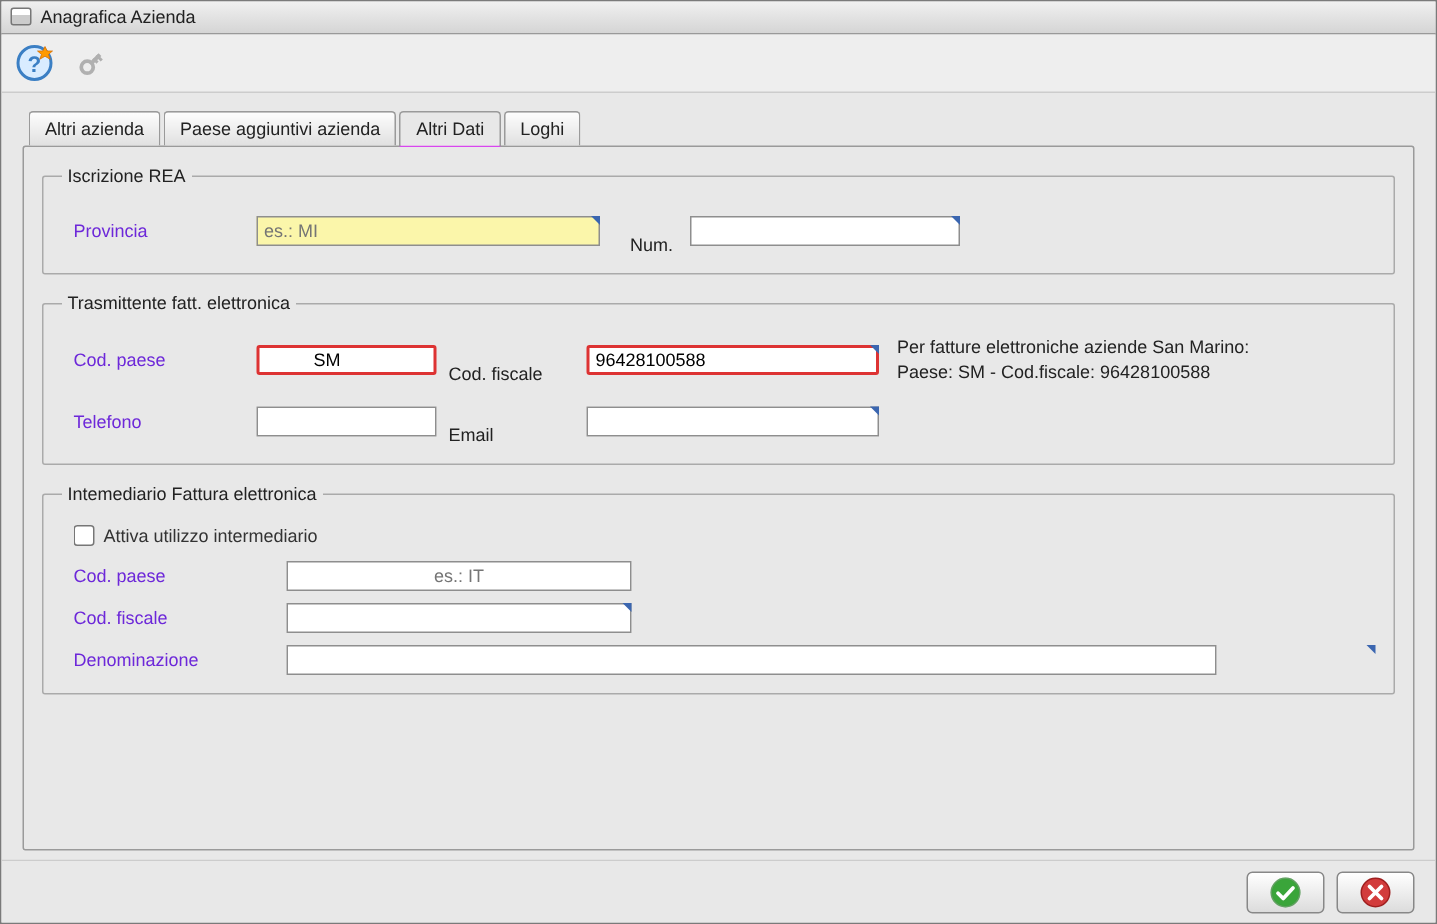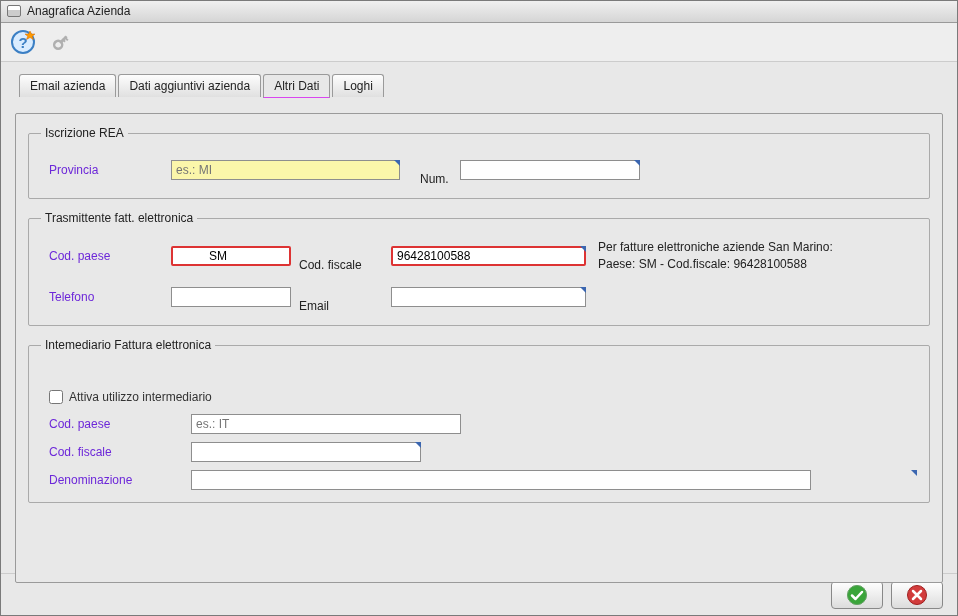--- a/index.html
+++ b/index.html
@@ -85,21 +85,21 @@
     margin-bottom: -1px;
     position: relative;
   }
   .tab-panel {
     border: 1px solid #9a9a9a;
     border-radius: 2px;
     background: #e8e8e8;
     padding: 12px;
     height: 470px;
     position: relative;
-    top: 16px;
+    top: 0;
   }
   fieldset {
     border: 1px solid #aaa;
     border-radius: 2px;
     margin: 0 0 12px 0;
     padding: 14px 12px 12px 12px;
     background: #e8e8e8;
   }
   legend {
     padding: 0 4px;
@@ -166,21 +166,20 @@
     line-height: 1.4;
     padding-left: 12px;
     flex: 1;
   }
   .checkbox-row {
     display: flex;
     align-items: center;
     gap: 6px;
     padding-left: 8px;
     margin-bottom: 10px;
-    margin-top: 24px;
   }
   .checkbox-row input[type="checkbox"] {
     width: 14px;
     height: 14px;
     margin: 0;
   }
   .footer {
     height: 42px;
     border-top: 1px solid #ccc;
     display: flex;
@@ -228,22 +227,22 @@
           <rect x="17" y="10.7" width="2" height="5" fill="#b0b0b0"></rect>
           <rect x="14" y="10.7" width="2" height="4" fill="#b0b0b0"></rect>
         </g>
       </svg>
     </div>
   </div>
 
   <div class="content-area">
 
     <div class="tabstrip">
-      <div class="tab">Email azienda</div>
-      <div class="tab">Dati aggiuntivi azienda</div>
+      <div class="tab">Altri azienda</div>
+      <div class="tab">Paese aggiuntivi azienda</div>
       <div class="tab active">Altri Dati</div>
       <div class="tab">Loghi</div>
     </div>
 
     <div class="tab-panel">
 
       <fieldset>
         <legend>Iscrizione REA</legend>
         <div class="row">
           <span class="lbl">Provincia</span>
@@ -287,21 +286,21 @@
 
       <fieldset>
         <legend>Intemediario Fattura elettronica</legend>
         <div class="checkbox-row">
           <input type="checkbox" style="">
           <span>Attiva utilizzo intermediario</span>
         </div>
         <div class="row">
           <span class="lbl" style="width:150px;min-width:150px">Cod. paese</span>
           <span class="input-wrap">
-            <input type="text" style="width: 270px;" class="placeholder-text" placeholder="es.: IT">
+            <input type="text" style="width: 230px; text-align: center;" class="placeholder-text" placeholder="es.: IT">
           </span>
         </div>
         <div class="row">
           <span class="lbl" style="width:150px;min-width:150px">Cod. fiscale</span>
           <span class="input-wrap corner-marker">
             <input type="text" style="width: 230px;" value="">
           </span>
         </div>
         <div class="row">
           <span class="lbl" style="width:150px;min-width:150px">Denominazione</span>

